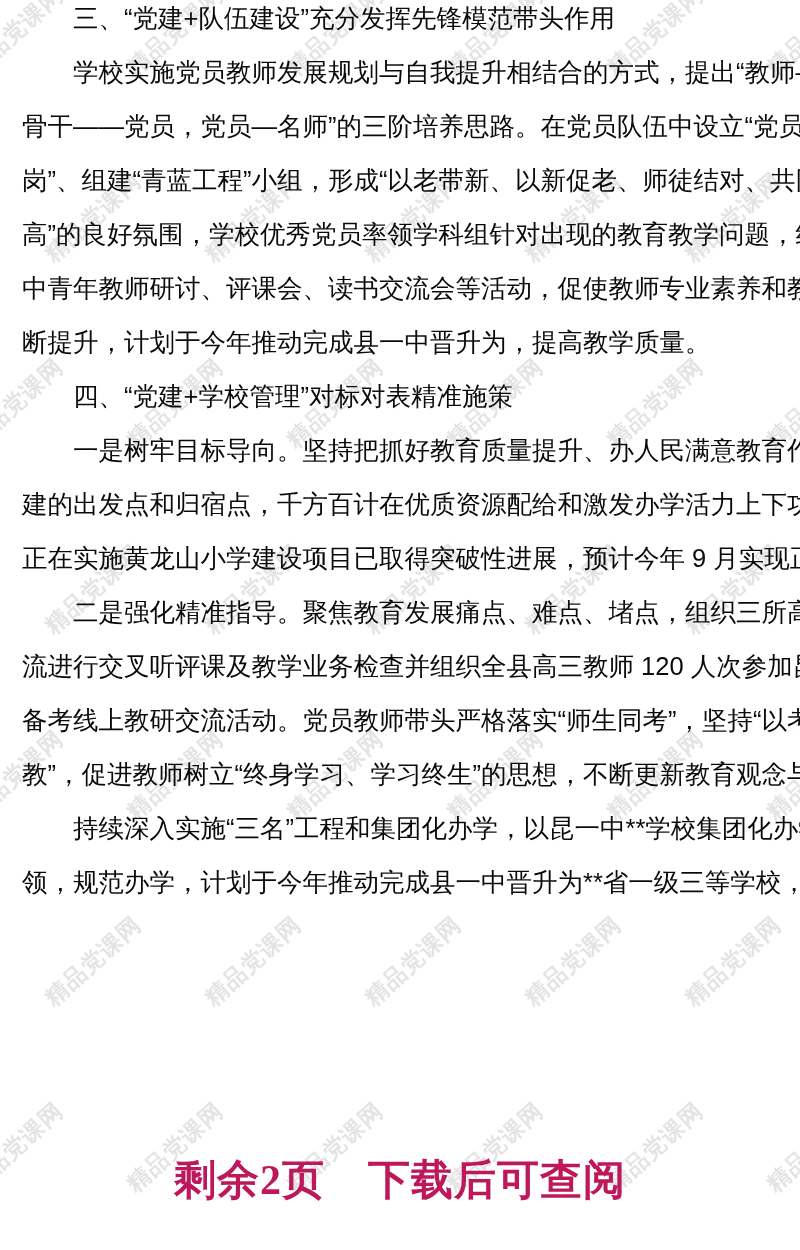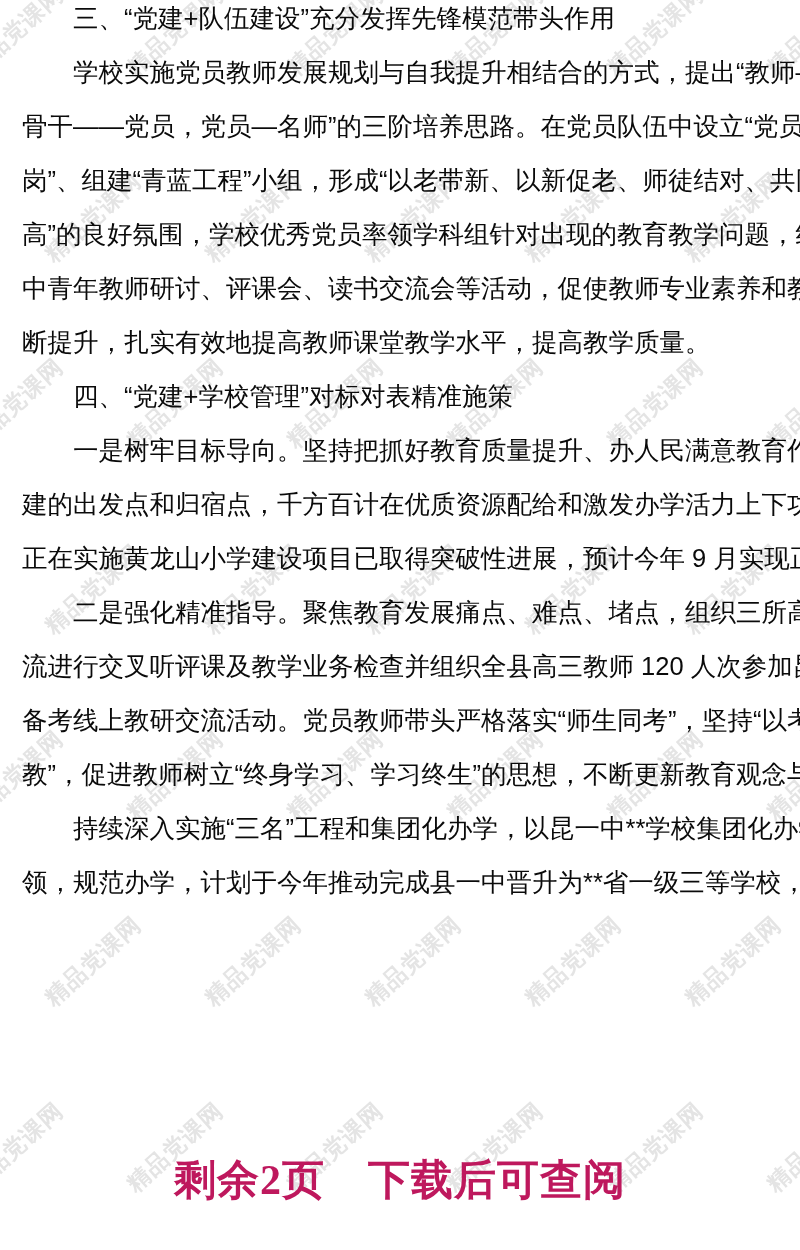--- a/index.html
+++ b/index.html
@@ -139,21 +139,21 @@
 
 <div id="doc-page">
   <div class="doc-body" id="doc-body">
 
   <p class="line indent clipped heading">三、“党建+队伍建设”充分发挥先锋模范带头作用</p>
       <p class="line indent">学校实施党员教师发展规划与自我提升相结合的方式，提出“教师—骨干，</p>
       <p class="line">骨干——党员，党员—名师”的三阶培养思路。在党员队伍中设立“党员先锋</p>
       <p class="line">岗”、组建“青蓝工程”小组，形成“以老带新、以新促老、师徒结对、共同提</p>
       <p class="line">高”的良好氛围，学校优秀党员率领学科组针对出现的教育教学问题，组织开展</p>
       <p class="line">中青年教师研讨、评课会、读书交流会等活动，促使教师专业素养和教学水平不</p>
-      <p class="line">断提升，扎实有效地提高教师课堂教学水平，提高教学质量。</p>
+      <p class="line">断提升，计划于今年推动完成县一中晋升为，提高教学质量。</p>
       <p class="line indent heading">四、“党建+学校管理”对标对表精准施策</p>
       <p class="line indent">一是树牢目标导向。坚持把抓好教育质量提升、办人民满意教育作为学校党</p>
       <p class="line">建的出发点和归宿点，千方百计在优质资源配给和激发办学活力上下功夫，目前</p>
       <p class="line">正在实施黄龙山小学建设项目已取得突破性进展，预计今年 9 月实现正常招生，</p>
       <p class="line indent">二是强化精准指导。聚焦教育发展痛点、难点、堵点，组织三所高中教师轮</p>
       <p class="line">流进行交叉听评课及教学业务检查并组织全县高三教师 120 人次参加昆一中高三</p>
       <p class="line">备考线上教研交流活动。党员教师带头严格落实“师生同考”，坚持“以考促</p>
       <p class="line">教”，促进教师树立“终身学习、学习终生”的思想，不断更新教育观念与教学</p>
       <p class="line indent">持续深入实施“三名”工程和集团化办学，以昆一中**学校集团化办学为引</p>
       <p class="line">领，规范办学，计划于今年推动完成县一中晋升为**省一级三等学校，已于 2022</p>

